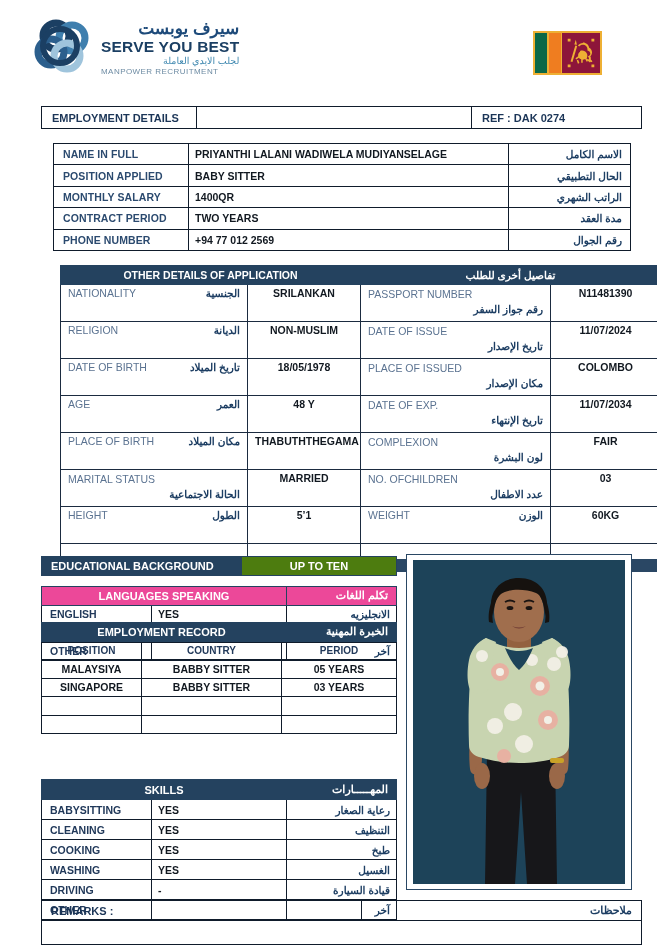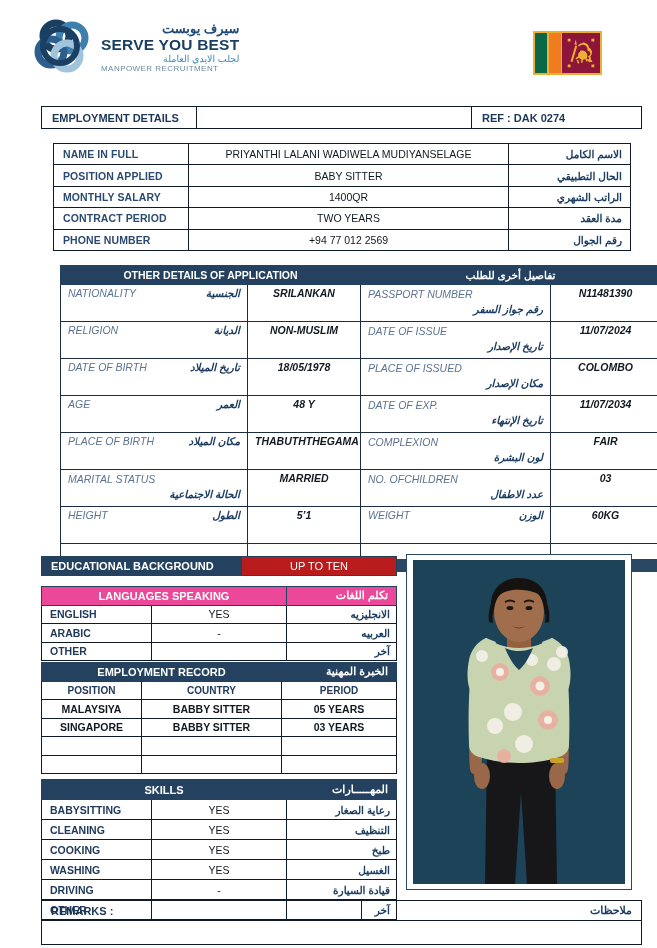--- a/index.html
+++ b/index.html
@@ -20,21 +20,21 @@
   .logo-wrap {
     position: absolute;
     left: 34px; top: 16px;
     display: flex;
     align-items: center;
     gap: 7px;
   }
   .logo-mark { width: 60px; height: 62px; flex: 0 0 60px; }
   .logo-text { padding-top: 2px; }
   .logo-ar-top {
-    font-size: 13px;
+    font-size: 17px;
     font-weight: bold;
     color: #1d4a7a;
     text-align: right;
     line-height: 1.05;
     direction: rtl;
     letter-spacing: 0.5px;
   }
   .logo-en-top {
     font-size: 15.5px;
     font-weight: bold;
@@ -85,22 +85,21 @@
     vertical-align: middle;
     font-size: 10.5px;
   }
   .lbl-en {
     color: #2b4a6f;
     font-weight: bold;
     font-size: 10.5px;
     letter-spacing: 0.1px;
   }
   .val {
-    text-align: center;
-    font-weight: normal;
+    font-weight: bold;
     color: #111820;
     font-size: 10.5px;
   }
   .ar {
     direction: rtl;
     text-align: right;
     color: #1d3e63;
     font-weight: bold;
     font-size: 10.5px;
   }
@@ -133,21 +132,21 @@
     background: #24425f !important;
     border: 1px solid #24425f !important;
     color: #ffffff;
     height: 19px !important;
     padding: 0 8px !important;
     vertical-align: middle !important;
     font-weight: bold;
     font-size: 11px;
   }
   .hdr-band .c { text-align: center; }
-  .od-row td { height: 37px; font-style: italic; }
+  .od-row td { height: 37px; }
   .od-lbl {
     display: flex;
     justify-content: space-between;
     align-items: flex-start;
     color: #5b7391;
     font-size: 10.5px;
   }
   .od-lbl .en { color: #5b7391; }
   .od-lbl .arx { color: #1d3e63; font-weight: bold; direction: rtl; }
   .od-lbl-stack { color: #5b7391; font-size: 10.5px; line-height: 1.45; }
@@ -174,36 +173,36 @@
   }
 
   
   .edu { left: 41px; top: 556px; width: 355px; }
   .edu table td { height: 19px; border: 1px solid #24425f; }
   .edu .b1 {
     background: #24425f; color: #fff; font-weight: bold;
     font-size: 11px; padding-left: 9px;
   }
   .edu .b2 {
-    background: #b91c1c; color: #fff; font-weight: normal;
+    background: #4d7c0f; color: #fff; font-weight: bold;
     font-size: 11px; text-align: center;
   }
 
   .lang { left: 41px; top: 586px; width: 355px; }
   .lang table td { height: 18.5px; }
   .lang .lhdr {
     background: #ec4899; border-color: #24425f; color: #fff;
     font-weight: bold; font-size: 11px; text-align: center;
   }
   .lang .lhdr.ar2 {
     text-align: right; direction: rtl; padding-right: 8px;
   }
   .lang .lk { color: #21395a; font-weight: bold; font-size: 10.5px; padding-left: 8px; }
 
-  .emprec { left: 41px; top: 662px; width: 355px; }
+  .emprec { left: 41px; top: 622px; width: 355px; }
   .emprec table td { height: 18.5px; }
   .emprec .ehdr {
     background: #24425f; border-color: #24425f; color: #fff;
     font-weight: bold; font-size: 11px; text-align: center;
   }
   .emprec .ehdr.ar2 { text-align: right; direction: rtl; padding-right: 8px; }
   .emprec .colh {
     text-align: center; color: #21395a; font-weight: bold; font-size: 10px;
   }
   .emprec .cell { text-align: center; font-weight: bold; color: #111820; font-size: 10.5px; }

